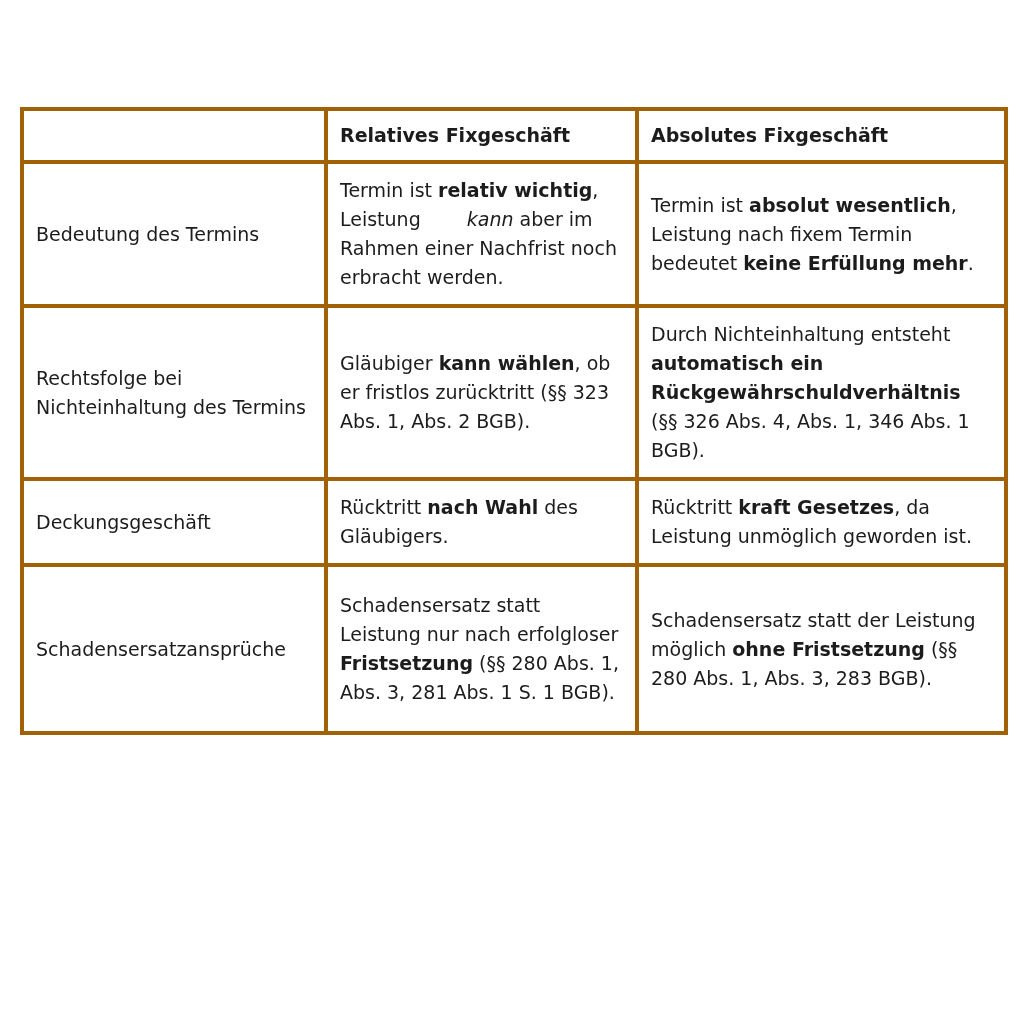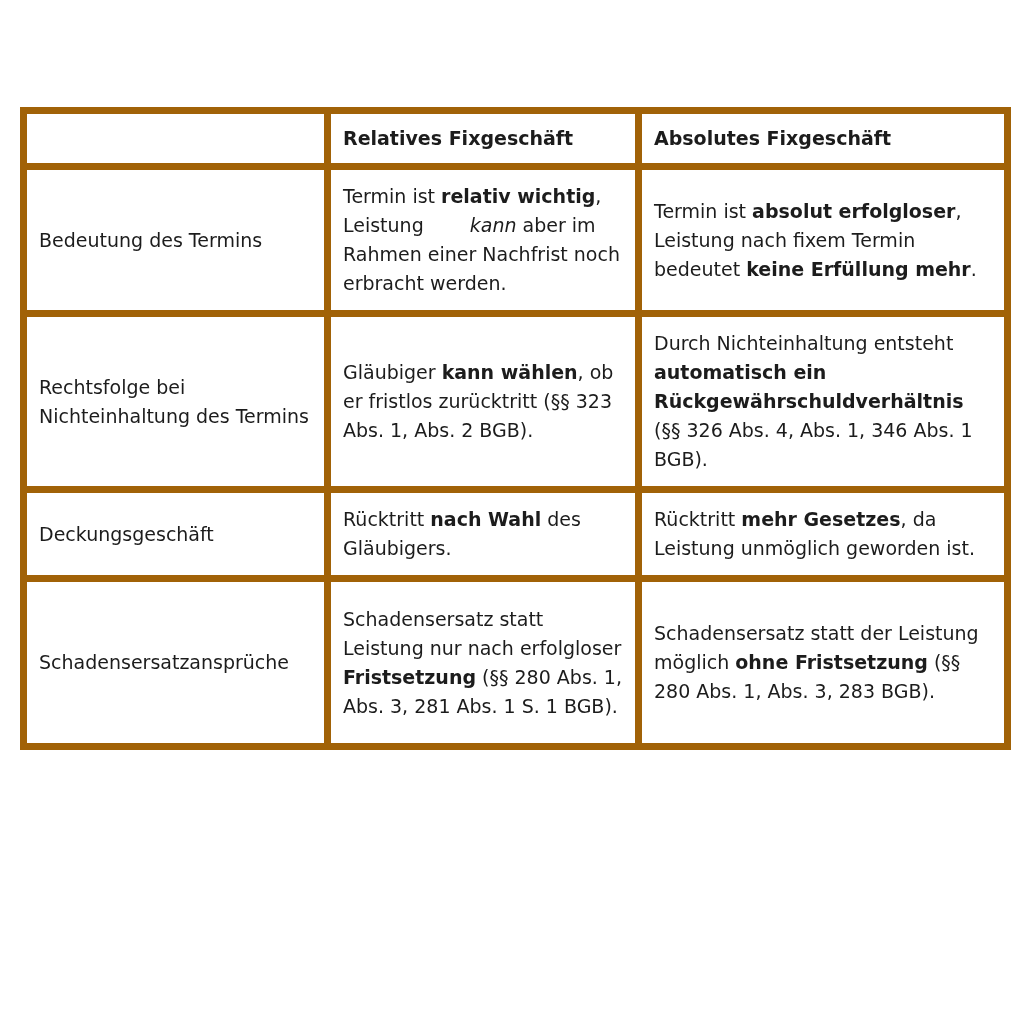--- a/index.html
+++ b/index.html
@@ -19,21 +19,21 @@
     table.comparison {
       width: 100%;
       border-collapse: collapse;
       table-layout: fixed;
       color: #1c1c1c;
     }
     col.c0 { width: 304px; }
     col.c1 { width: 311px; }
     col.c2 { width: 369px; }
     th, td {
-      border: 7px solid #a16207;
+      border: 4px solid #a16207;
       vertical-align: middle;
       text-align: left;
       padding: 12px 12px;
       font-size: 19px;
       line-height: 29px;
       font-weight: 400;
       word-wrap: break-word;
     }
     thead th {
       height: 53px;
@@ -61,31 +61,31 @@
       <tr>
         <th></th>
         <th>Relatives Fixgeschäft</th>
         <th>Absolutes Fixgeschäft</th>
       </tr>
     </thead>
     <tbody>
         <tr style="height: 137px;">
           <td class="label-cell">Bedeutung des Termins</td>
           <td class="content-cell"><span>Termin ist </span><span class="seg-bold">relativ wichtig</span><span>, Leistung </span><span class="seg-italic">kann</span><span> aber im Rahmen einer Nachfrist noch erbracht werden.</span></td>
-          <td class="content-cell"><span>Termin ist </span><span class="seg-bold">absolut erfolgloser</span><span>, Leistung nach fixem Termin bedeutet </span><span class="seg-bold">keine Erfüllung mehr</span><span>.</span></td>
+          <td class="content-cell"><span>Termin ist </span><span class="seg-bold">absolut wesentlich</span><span>, Leistung nach fixem Termin bedeutet </span><span class="seg-bold">keine Erfüllung mehr</span><span>.</span></td>
         </tr>
         <tr style="height: 170px;">
           <td class="label-cell">Rechtsfolge bei Nichteinhaltung des Termins</td>
           <td class="content-cell"><span>Gläubiger </span><span class="seg-bold">kann wählen</span><span>, ob er fristlos zurücktritt (§§ 323 Abs. 1, Abs. 2 BGB).</span></td>
           <td class="content-cell"><span>Durch Nichteinhaltung entsteht </span><span class="seg-bold">automatisch ein Rückgewährschuldverhältnis</span><span> (§§ 326 Abs. 4, Abs. 1, 346 Abs. 1 BGB).</span></td>
         </tr>
         <tr style="height: 81px;">
           <td class="label-cell">Deckungsgeschäft</td>
           <td class="content-cell"><span>Rücktritt </span><span class="seg-bold">nach Wahl</span><span> des Gläubigers.</span></td>
-          <td class="content-cell"><span>Rücktritt </span><span class="seg-bold">mehr Gesetzes</span><span>, da Leistung unmöglich geworden ist.</span></td>
+          <td class="content-cell"><span>Rücktritt </span><span class="seg-bold">kraft Gesetzes</span><span>, da Leistung unmöglich geworden ist.</span></td>
         </tr>
         <tr style="height: 168px;">
           <td class="label-cell">Schadensersatzansprüche</td>
           <td class="content-cell"><span>Schadensersatz statt Leistung nur nach erfolgloser </span><span class="seg-bold">Fristsetzung</span><span> (§§ 280 Abs. 1, Abs. 3, 281 Abs. 1 S. 1 BGB).</span></td>
           <td class="content-cell"><span>Schadensersatz statt der Leistung möglich </span><span class="seg-bold">ohne Fristsetzung</span><span> (§§ 280 Abs. 1, Abs. 3, 283 BGB).</span></td>
         </tr>
       </tbody>
   </table>
 </div>
 

